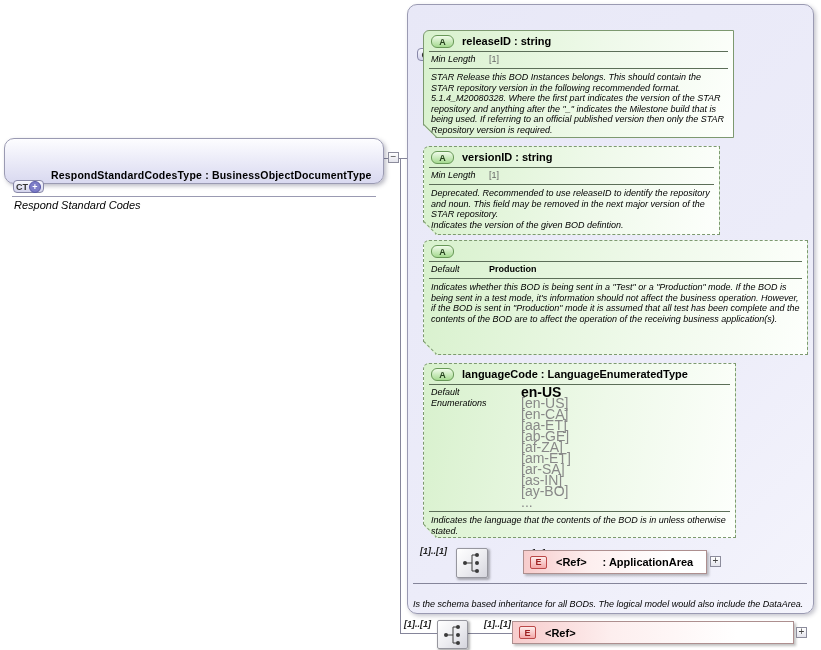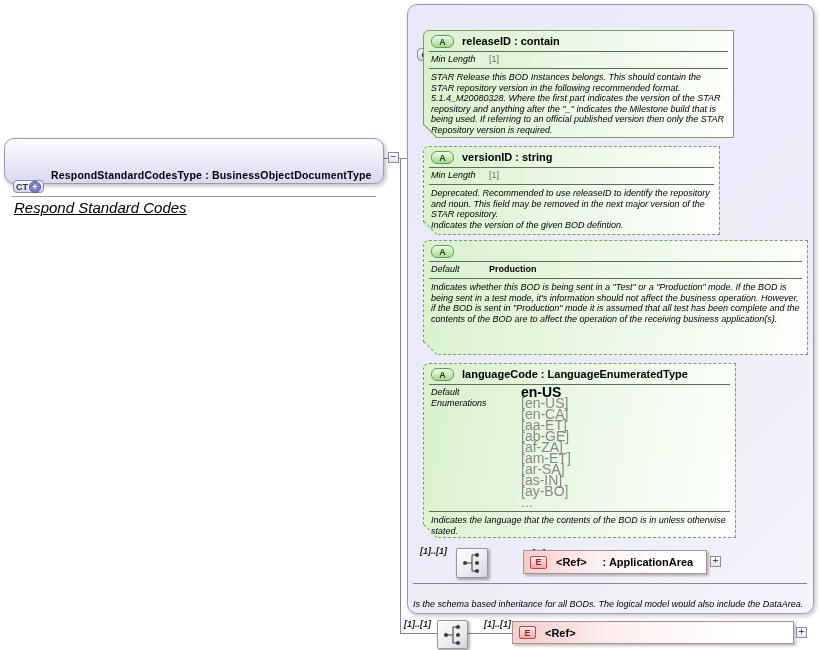--- a/index.html
+++ b/index.html
@@ -7,21 +7,21 @@
           font-family:"Liberation Sans",sans-serif;color:#000;overflow:hidden;}
   .cline{position:absolute;background:#85859a;}
   
   .typebox{position:absolute;left:4px;top:138px;width:380px;height:46px;box-sizing:border-box;
            border:1px solid #9a9ab2;border-radius:10px;
            background:linear-gradient(to bottom,#fdfdff 0%,#e9e9f7 55%,#d9d9f0 100%);
            box-shadow:2px 2px 4px rgba(60,60,90,.35);}
   .tb-head{display:flex;align-items:center;gap:7px;padding:5px 8px 2px;white-space:nowrap;}
   .tb-title{font-weight:bold;font-size:10.5px;letter-spacing:.2px;margin-top:13px;}
   .tb-sep{border-top:1px solid #9a9ab2;margin:1px 7px 0;}
-  .tb-ann{font-style:italic;font-size:15px;padding:2px 9px;text-decoration:underline;}
+  .tb-ann{font-style:italic;font-size:11px;padding:2px 9px;}
   
   .badge{display:inline-flex;align-items:center;justify-content:center;font-weight:bold;
          font-size:9px;box-sizing:border-box;flex-shrink:0;}
   .badge-ct{min-width:21px;height:13px;border:1px solid #8888a8;border-radius:4px;
             background:linear-gradient(#f8f8fe,#d3d3ec);color:#333;padding:0 2px;margin-top:36px;}
   .plus-circle{display:inline-flex;align-items:center;justify-content:center;width:10px;height:10px;
             border-radius:50%;background:#7d7dc8;border:1px solid #5a5aa8;color:#fff;
             font-size:9px;line-height:8px;font-weight:bold;margin-left:1px;}
   .badge-a{width:23px;height:13px;border:1px solid #689858;border-radius:6px;
            background:linear-gradient(#f0fbea,#a5da90);color:#24401c;}
@@ -108,21 +108,21 @@
     </div>
     <div class="tb-sep"></div>
     <div class="tb-ann">Respond Standard Codes</div>
   </div>
 
   <div class="hbox" style="left:388px;top:152px;">−</div>
 
   <div class="attr solid" style="left:423px;top:30px;width:311px;height:108px;">
     <div class="attr-head">
       <span class="badge badge-a">A</span>
-      <span class="attr-name">releaseID : contain</span>
+      <span class="attr-name">releaseID : string</span>
     </div>
     <div class="sep"></div>
     <div class="facts">
       <div class="fact-row">
         <span class="fact-label">Min Length</span>
         <span class="fact-value">[1]</span>
       </div>
     </div>
     <div class="sep"></div>
     <div class="desc">

